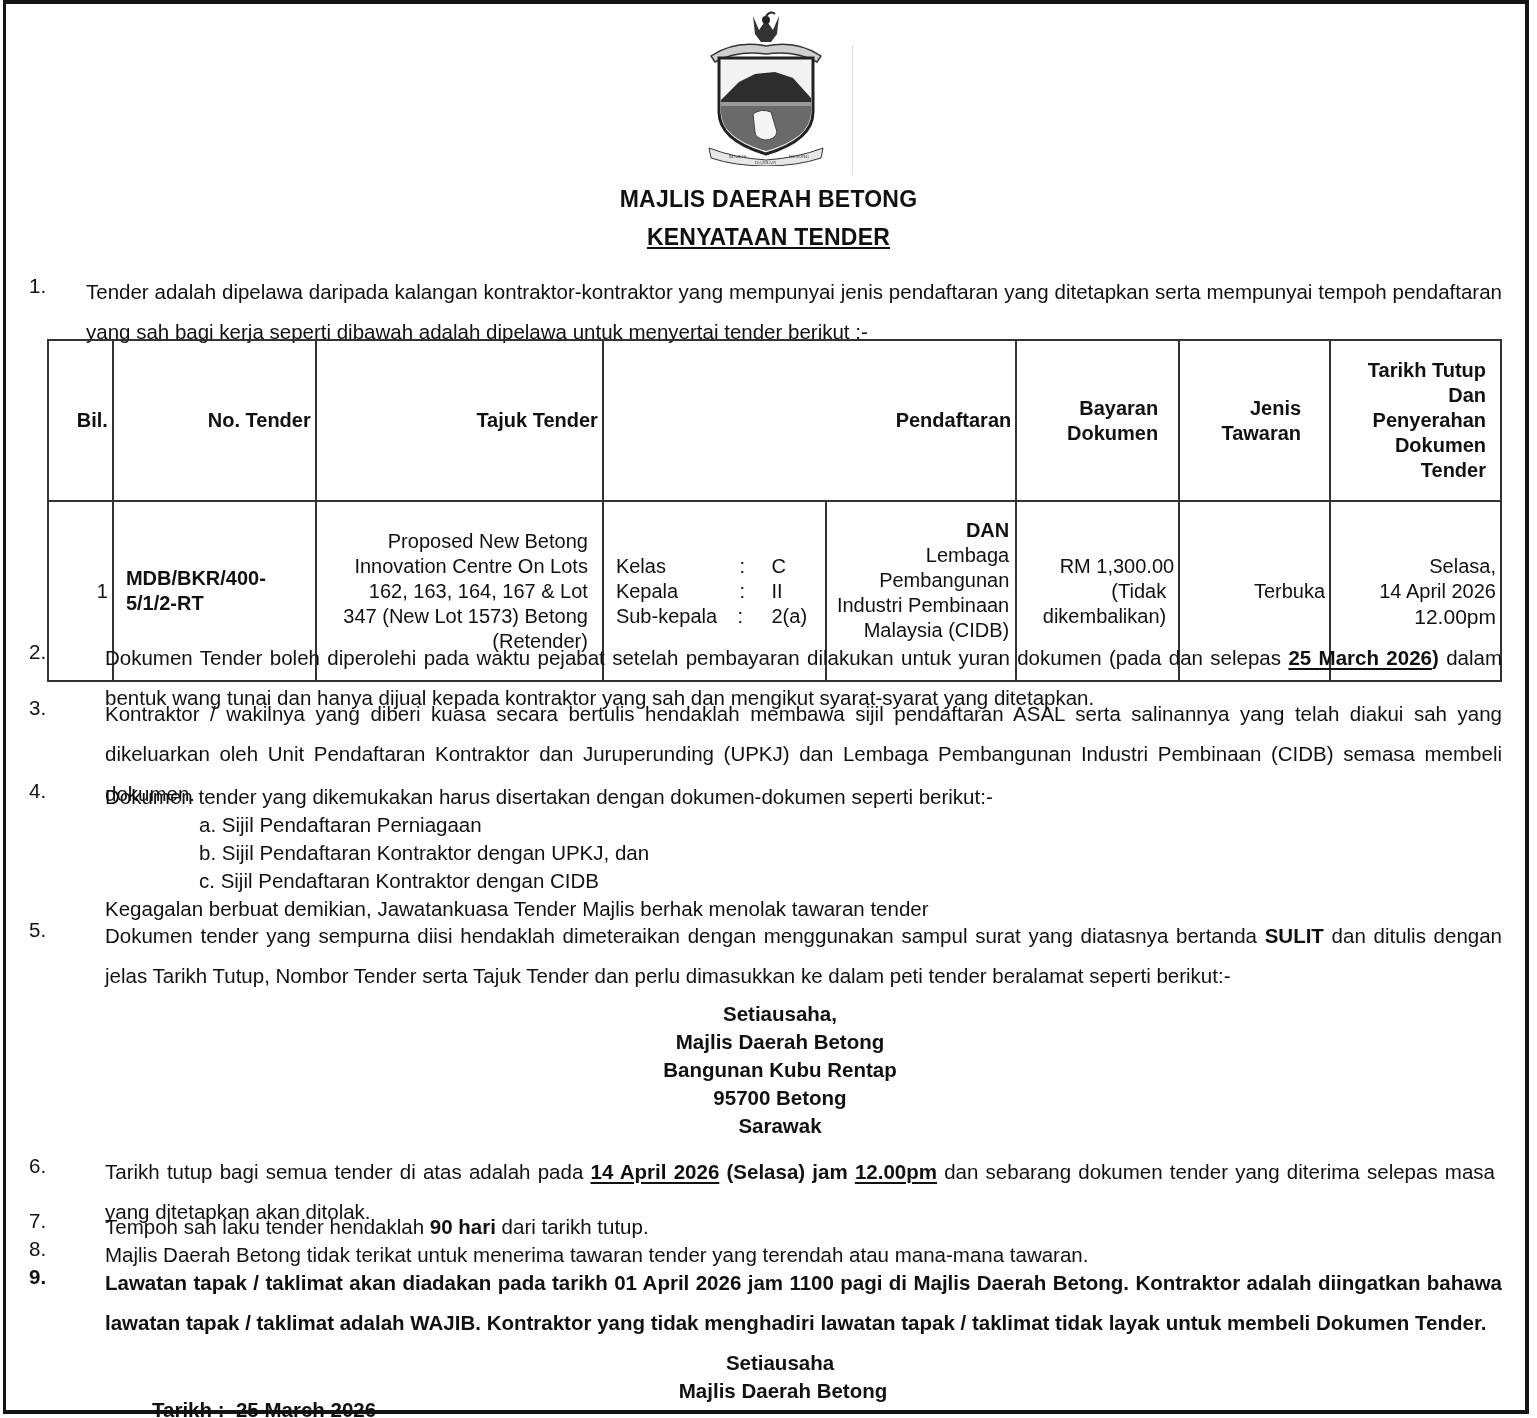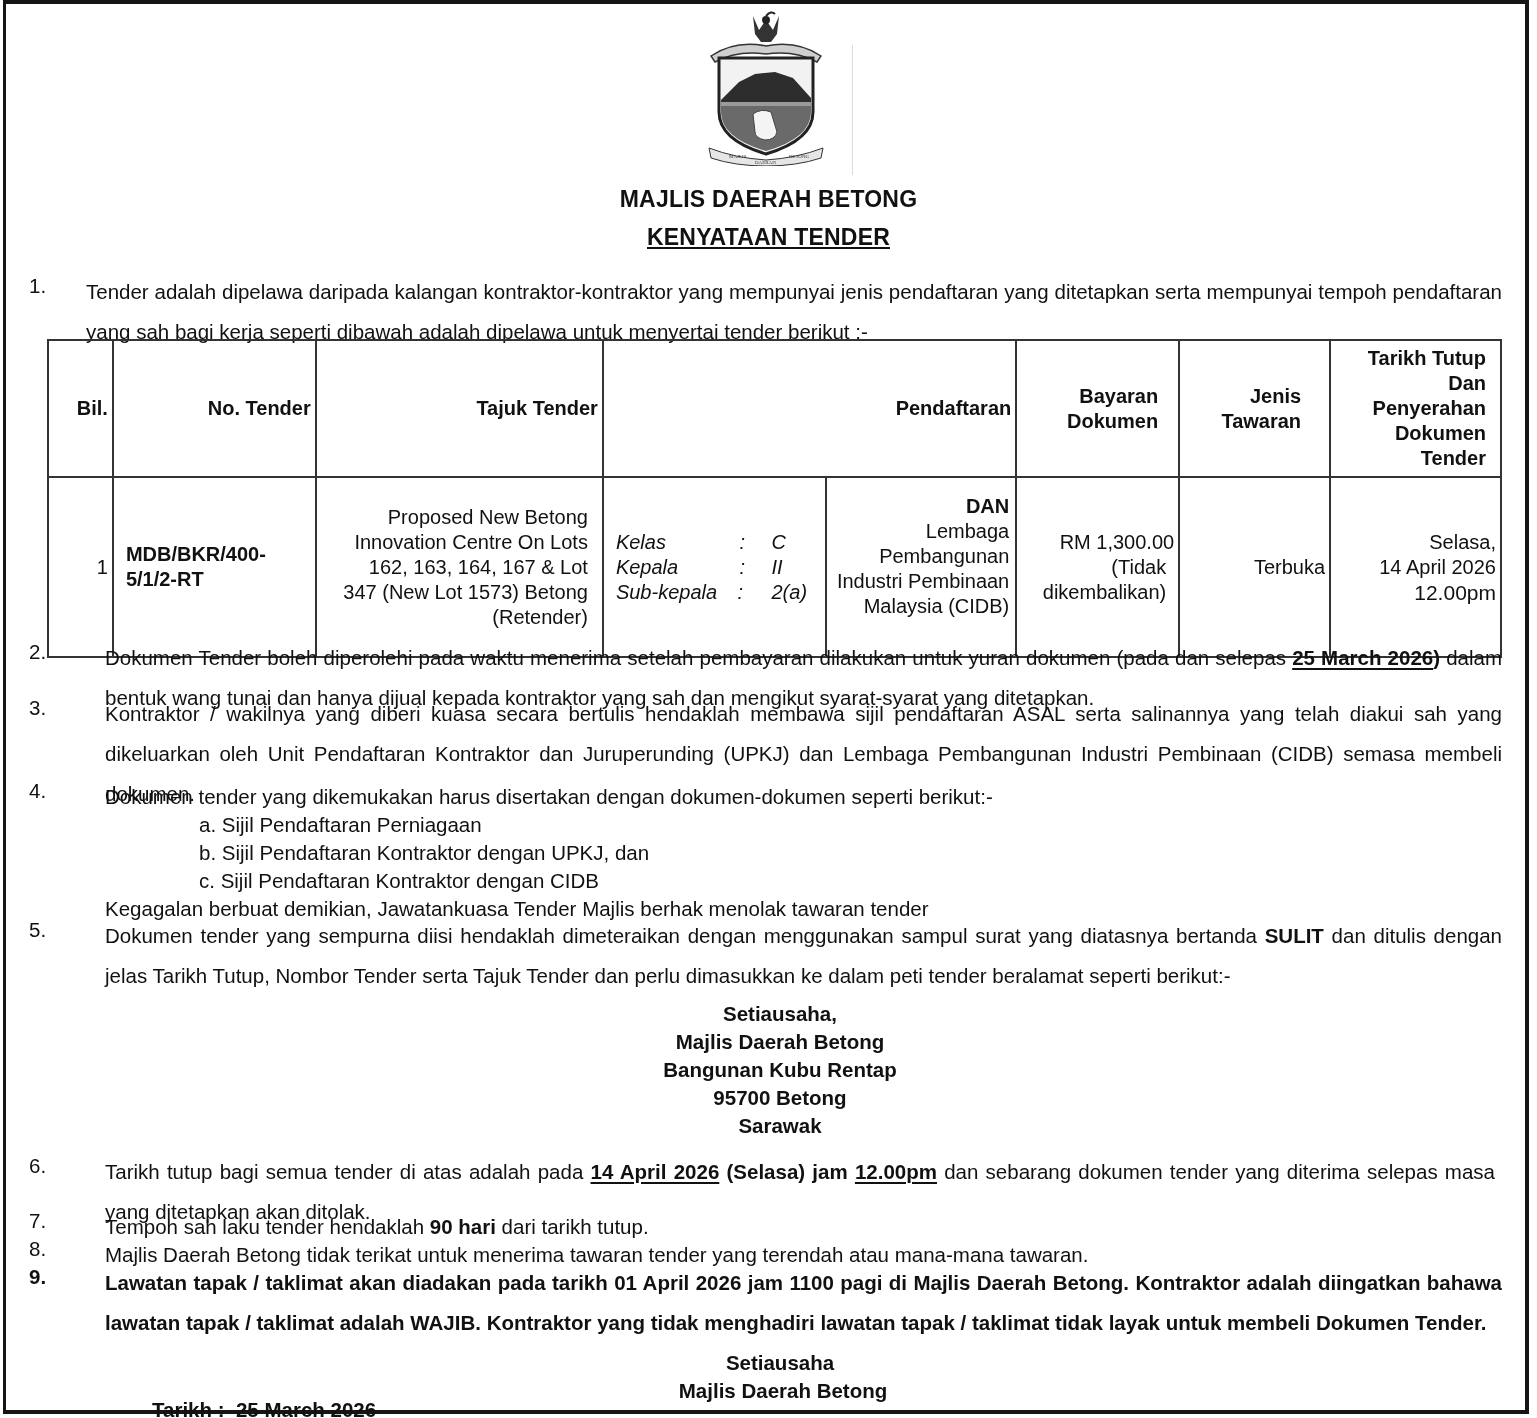--- a/index.html
+++ b/index.html
@@ -21,21 +21,21 @@
   .b { font-weight: bold; }
   .u { text-decoration: underline; text-underline-offset: 3px; text-decoration-thickness: 2px; }
 
   table.tender { position: absolute; left: 47px; top: 339px; width: 1455px; border-collapse: collapse;
                  font-size: 20px; }
   table.tender td, table.tender th { border: 2px solid #333; text-align: right; vertical-align: middle;
                  padding: 0 4px; line-height: 25px; }
   table.tender th { font-weight: bold; height: 133px; }
   table.tender td { height: 146px; }
   .left { text-align: left !important; }
-  .kv { display: grid; grid-template-columns: auto auto auto; column-gap: 0; text-align: left; font-style: italic; }
+  .kv { display: grid; grid-template-columns: auto auto auto; column-gap: 0; text-align: left; }
   .kv .k { padding-right: 4px; }
   .kv .c { padding: 0 12px 0 4px; }
 
   .addr { position: absolute; left: 0; width: 1560px; text-align: center; font-weight: bold; font-size: 20.5px; line-height: 28px; }
 </style>
 </head>
 <body>
 
 <div class="frame"></div>
 
@@ -82,21 +82,21 @@
     <col style="width:151px">
       <col style="width:171px">
   </colgroup>
   <thead>
     <tr>
       <th>Bil.</th>
       <th>No. Tender</th>
       <th>Tajuk Tender</th>
       <th colspan="2">Pendaftaran</th>
       <th style="padding:0 20px;">Bayaran Dokumen</th>
-      <th style="padding:1px 28px;border-radius:29px;">Jenis Tawaran</th>
+      <th style="padding:13px 28px;border-radius:29px;">Jenis Tawaran</th>
       <th style="padding:0 14px;">Tarikh Tutup Dan Penyerahan Dokumen Tender</th>
     </tr>
   </thead>
   <tbody>
     <tr>
       <td>1</td>
       <td class="left" style="padding-left:12px; padding-right:24px;font-weight:bold;">MDB/BKR/400-5/1/2-RT</td>
       <td style="padding:0 14px;">Proposed New Betong Innovation Centre On Lots 162, 163, 164, 167 &amp; Lot 347 (New Lot 1573) Betong (Retender)</td>
       <td class="left" style="padding-left:12px;">
         <div class="kv">
@@ -123,21 +123,21 @@
       <td>
         <div>Selasa,</div>
         <div>14 April 2026</div>
         <div style="font-size:21px;">12.00pm</div>
       </td>
     </tr>
   </tbody>
 </table>
 
 <div class="num" style="left:29px; top:638px;">2.</div>
-<div class="para justify" style="left:105px; top:638px; width:1397px;"><span>Dokumen Tender boleh diperolehi pada waktu menerima setelah pembayaran dilakukan untuk yuran dokumen (pada dan selepas </span><span class="b u">25 March 2026</span><span class="b">)</span><span> dalam bentuk wang tunai dan hanya dijual kepada kontraktor yang sah dan mengikut syarat-syarat yang ditetapkan.</span></div>
+<div class="para justify" style="left:105px; top:638px; width:1397px;"><span>Dokumen Tender boleh diperolehi pada waktu pejabat setelah pembayaran dilakukan untuk yuran dokumen (pada dan selepas </span><span class="b u">25 March 2026</span><span class="b">)</span><span> dalam bentuk wang tunai dan hanya dijual kepada kontraktor yang sah dan mengikut syarat-syarat yang ditetapkan.</span></div>
 
 <div class="num" style="left:29px; top:694px;">3.</div>
 <div class="para justify" style="left:105px; top:694px; width:1397px;">Kontraktor / wakilnya yang diberi kuasa secara bertulis hendaklah membawa sijil pendaftaran ASAL serta salinannya yang telah diakui sah yang dikeluarkan oleh Unit Pendaftaran Kontraktor dan Juruperunding (UPKJ) dan Lembaga Pembangunan Industri Pembinaan (CIDB) semasa membeli dokumen.</div>
 
 <div class="num" style="left:29px; top:777px;">4.</div>
 <div class="para" style="left:105px; top:777px; width:1397px;">Dokumen tender yang dikemukakan harus disertakan dengan dokumen-dokumen seperti berikut:-</div>
 <div class="para" style="left:199px; top:805px;">a. Sijil Pendaftaran Perniagaan</div>
 <div class="para" style="left:199px; top:833px;">b. Sijil Pendaftaran Kontraktor dengan UPKJ, dan</div>
 <div class="para" style="left:199px; top:861px;text-align:center;">c. Sijil Pendaftaran Kontraktor dengan CIDB</div>
 <div class="para" style="left:105px; top:889px;">Kegagalan berbuat demikian, Jawatankuasa Tender Majlis berhak menolak tawaran tender</div>

